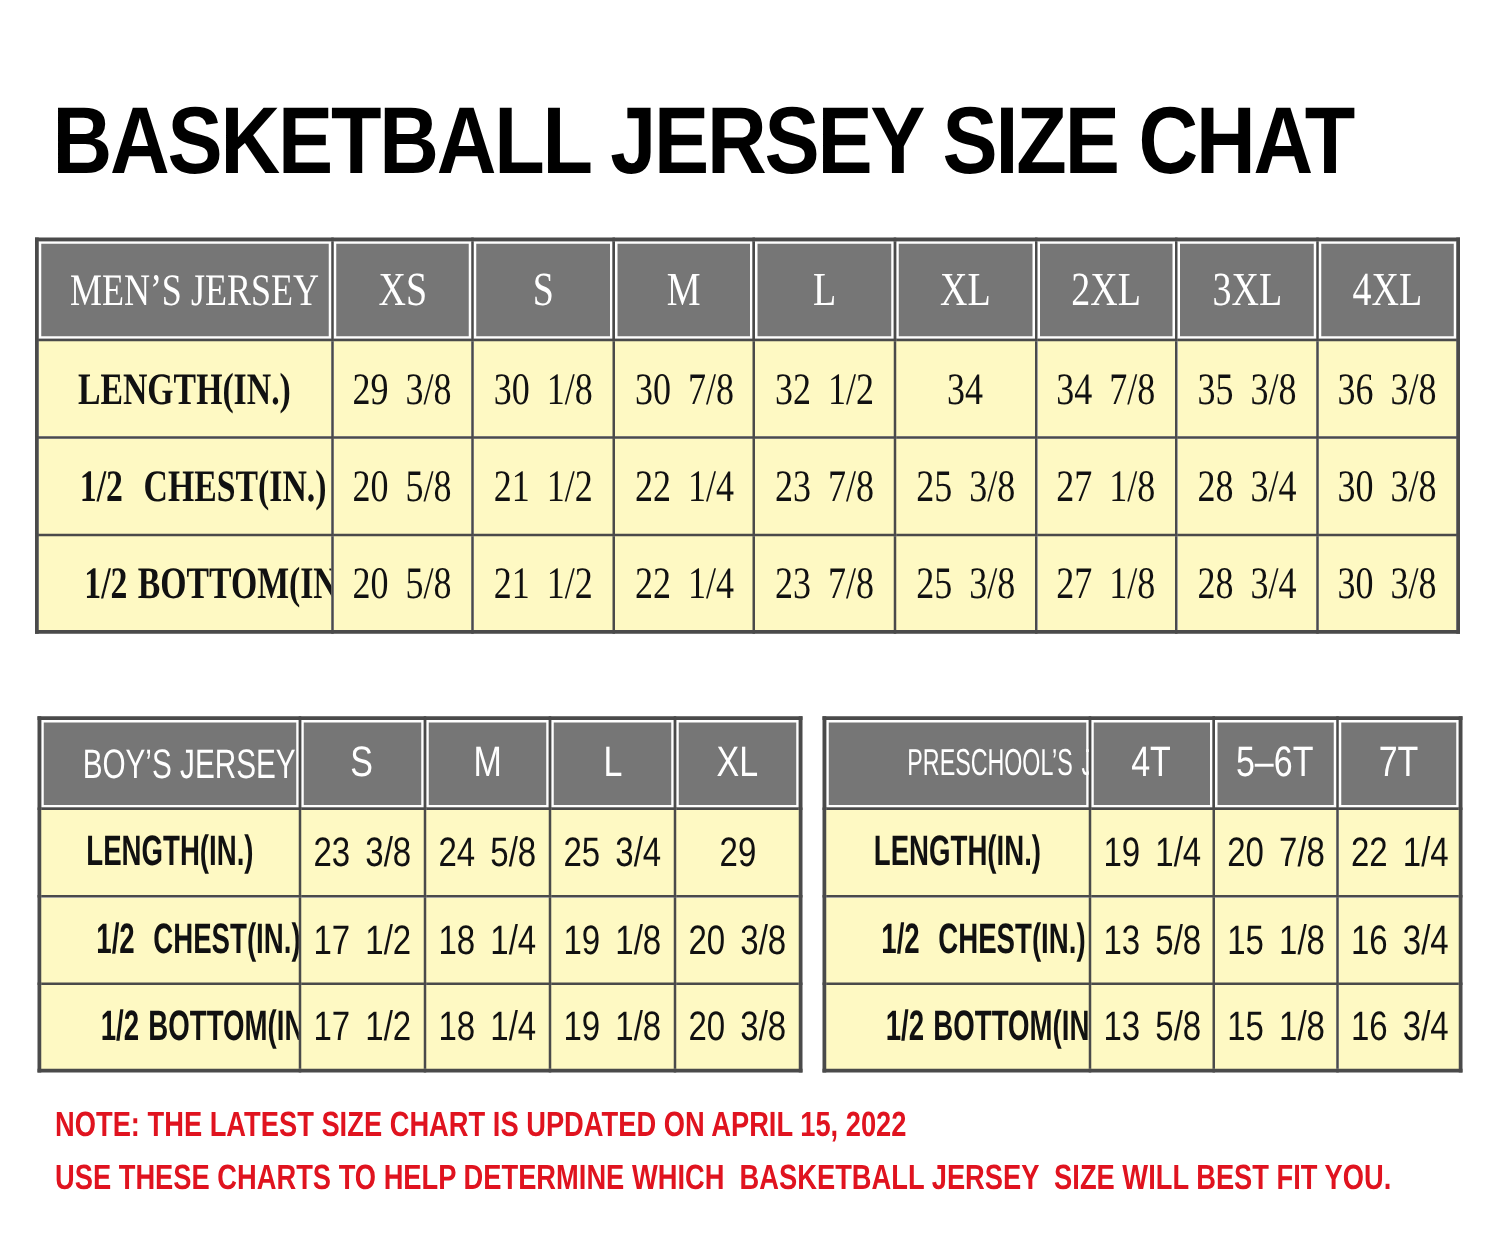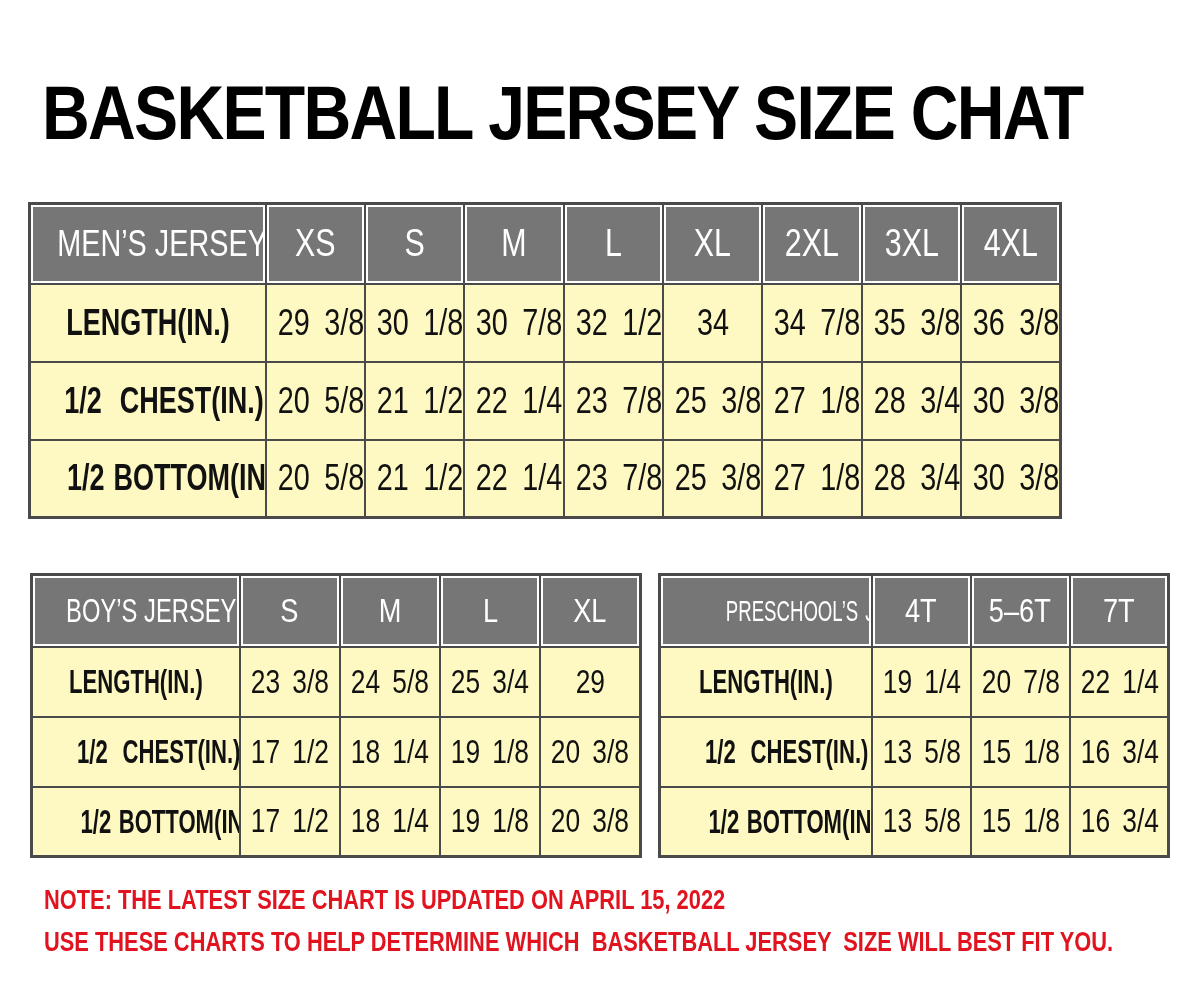--- a/index.html
+++ b/index.html
@@ -74,21 +74,21 @@
     background-color: #767676;
     box-shadow: inset 0 0 0 2px #ffffff;
     color: #ffffff;
     font-weight: normal;
   }
   table.size-table td { background: #fef9c3; }
 
   .cx { display: inline-block; white-space: pre; }
 
   
-  .t-mens { left: 28px; top: 202px; width: 1034px; }
+  .t-mens { left: 28px; top: 190px; width: 1140px; font-family: Liberation Serif, serif; }
   .t-mens tr.hrow     { height: 80px; }
   .t-mens tr.drow     { height: 78px; }
   .t-mens th .hdr       { font-size: 38px; transform: scaleX(0.80); }
   .t-mens th .hdr-label { font-size: 36px; transform: scaleX(0.80); }
   .t-mens td .lbl { font-size: 36px; font-weight: bold; transform: scaleX(0.75); word-spacing: 2px; }
   .t-mens td .num { font-size: 36px; transform: scaleX(0.80); word-spacing: 8px; }
 
   
   .t-boys { left: 30px; top: 573px; width: 612px; }
   .t-pre  { left: 658px; top: 573px; width: 512px; }

